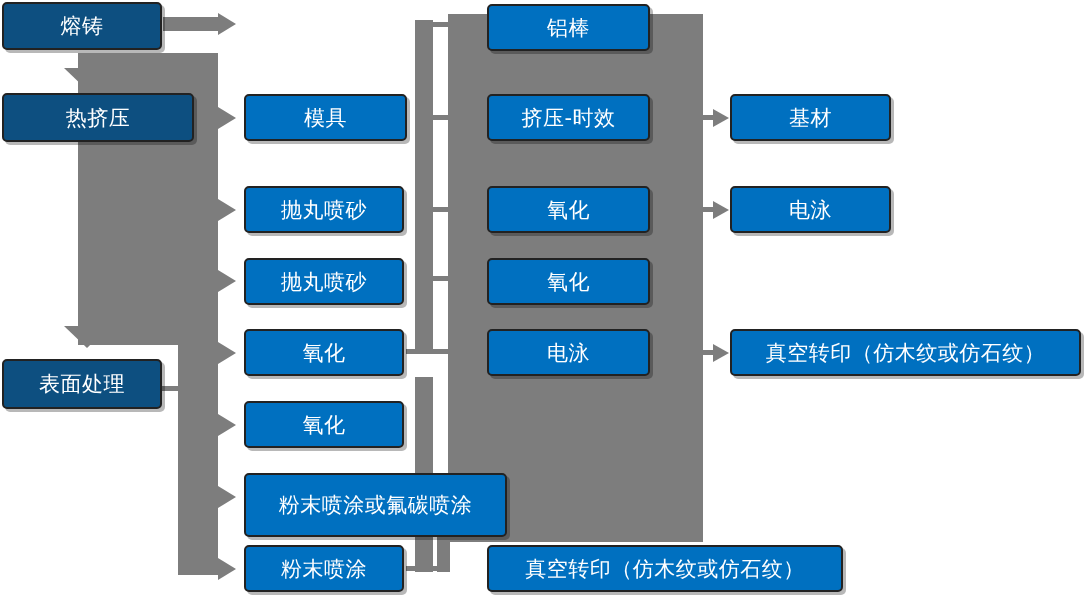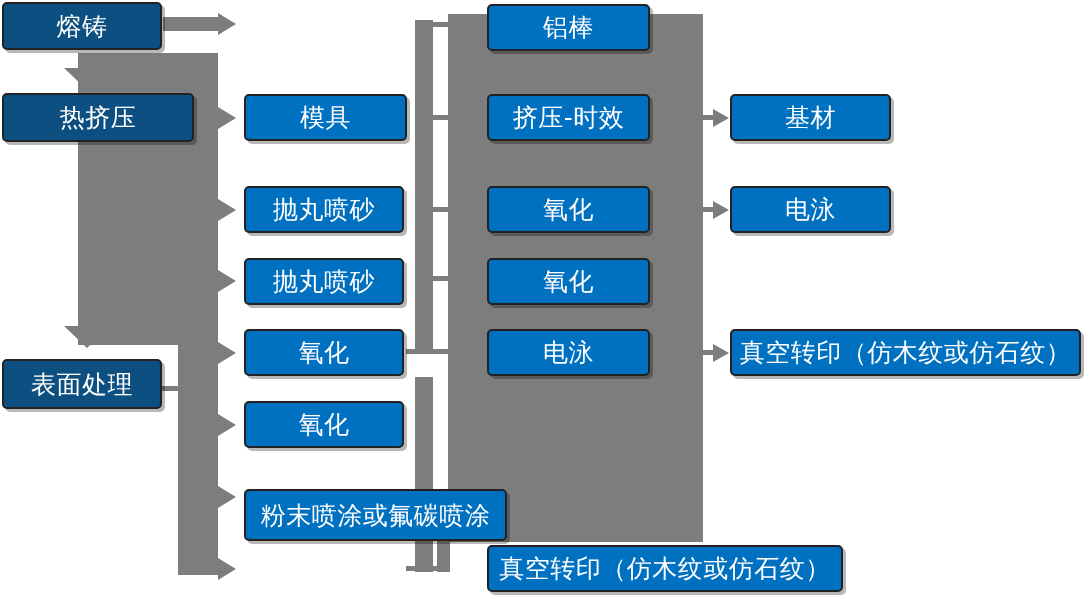--- a/index.html
+++ b/index.html
@@ -19,21 +19,21 @@
   .tri{position:absolute;width:0;height:0;background:transparent;}
   .tri-right{border-top:11px solid transparent;border-bottom:11px solid transparent;border-left:18px solid var(--connector);}
   .tri-right-sm{border-top:9px solid transparent;border-bottom:9px solid transparent;border-left:16px solid var(--connector);}
   .tri-down{border-left:23px solid transparent;border-right:23px solid transparent;border-top:22px solid var(--connector);}
   .node{
     position:absolute;box-sizing:border-box;
     background:var(--process-box);
     border:2px solid var(--box-border);
     border-radius:5px;
     color:var(--text);
-    font-size:25px;font-weight:500;letter-spacing:0.5px;
+    font-size:21px;font-weight:500;letter-spacing:0.5px;
     display:flex;align-items:center;justify-content:center;
     box-shadow:3px 3px 0 rgba(0,0,0,0.28);
     white-space:nowrap;
     z-index:2;
   }
   .node.dark{background:var(--stage-box);}
 </style>
 </head>
 <body>
 
@@ -77,21 +77,22 @@
 
   <div class="node dark" style="left:2px;top:2px;width:160px;height:48px">熔铸</div>
   <div class="node dark" style="left:2px;top:93px;width:192px;height:49px">热挤压</div>
   <div class="node dark" style="left:2px;top:359px;width:160px;height:50px">表面处理</div>
 
   <div class="node" style="left:244px;top:94px;width:163px;height:47px">模具</div>
   <div class="node" style="left:244px;top:186px;width:160px;height:47px">抛丸喷砂</div>
   <div class="node" style="left:244px;top:258px;width:160px;height:47px">抛丸喷砂</div>
   <div class="node" style="left:244px;top:329px;width:160px;height:47px">氧化</div>
   <div class="node" style="left:244px;top:401px;width:160px;height:47px">氧化</div>
-  <div class="node" style="left:244px;top:489px;width:263px;height:52px">粉末喷涂或氟碳喷涂</div>
+  <div class="node" style="left:244px;top:473px;width:263px;height:64px">粉末喷涂或氟碳喷涂</div>
+  <div class="node" style="left:244px;top:545px;width:160px;height:47px">粉末喷涂</div>
 
   <div class="node" style="left:487px;top:94px;width:163px;height:47px">挤压-时效</div>
   <div class="node" style="left:487px;top:4px;width:163px;height:47px">铝棒</div>
   <div class="node" style="left:487px;top:186px;width:163px;height:47px">氧化</div>
   <div class="node" style="left:487px;top:258px;width:163px;height:47px">氧化</div>
   <div class="node" style="left:487px;top:329px;width:163px;height:47px">电泳</div>
   <div class="node" style="left:487px;top:545px;width:356px;height:47px">真空转印（仿木纹或仿石纹）</div>
 
   <div class="node" style="left:730px;top:94px;width:161px;height:47px">基材</div>
   <div class="node" style="left:730px;top:186px;width:161px;height:47px">电泳</div>

